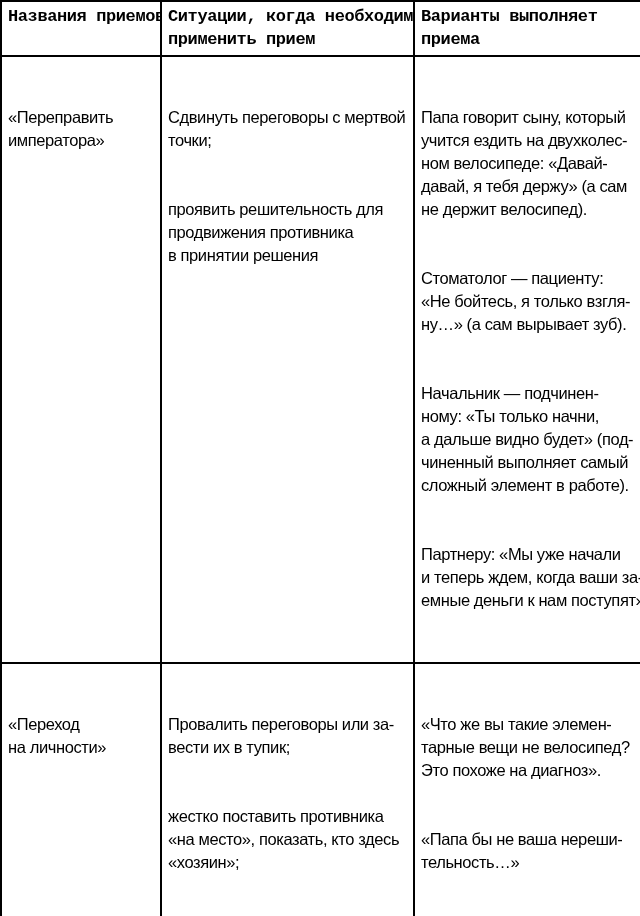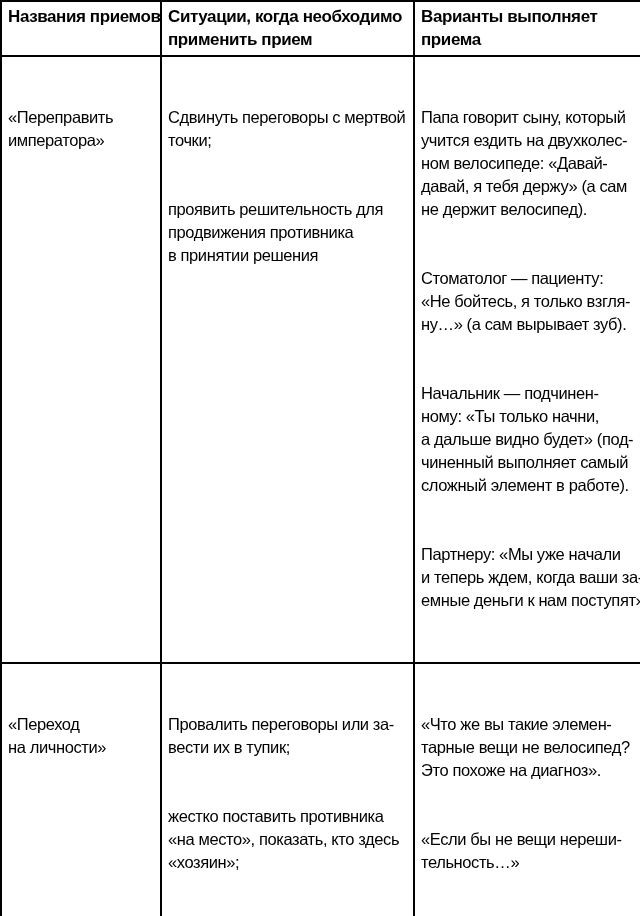--- a/index.html
+++ b/index.html
@@ -37,20 +37,21 @@
     padding: 3px 2px 4px 6px;
     font-size: 16.5px;
     line-height: 23px;
     letter-spacing: -0.4px;
     white-space: pre;
     overflow: hidden;
   }
   .tbl th {
     font-weight: 700;
     font-size: 17px;
+    font-family: Liberation Mono, monospace;
   }
   tr.hdr   { height: 52px; }
   tr.row-1 { height: 403px; padding-left: 8px; }
   tr.row-2 { height: 227px; }
   .para { margin: 0; }
   .para + .para { margin-top: 0; }
 </style>
 </head>
 <body>
 
@@ -113,21 +114,21 @@
           <p class="para">жестко поставить противника
 «на место», показать, кто здесь
 «хозяин»;</p>
           
           
         </td>
         <td>
           <p class="para">«Что же вы такие элемен-
 тарные вещи не велосипед?
 Это похоже на диагноз».</p>
-          <p class="para">«Если бы не вещи нереши-
+          <p class="para">«Папа бы не ваша нереши-
 тельность…»</p>
           
         </td>
       </tr>
 
     </tbody>
   </table>
 
 </div>
 

